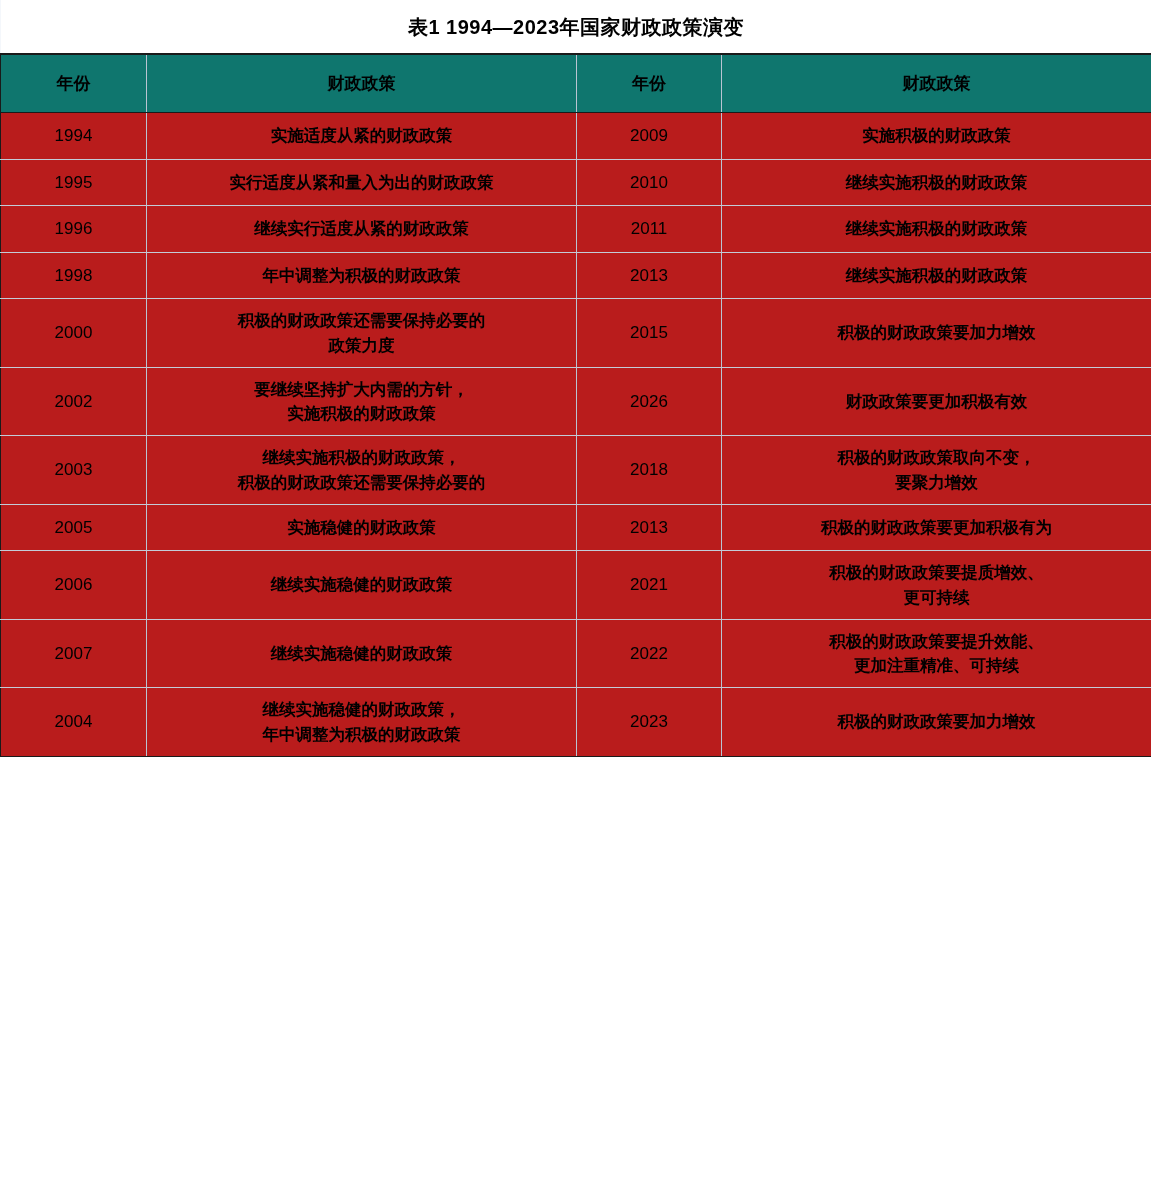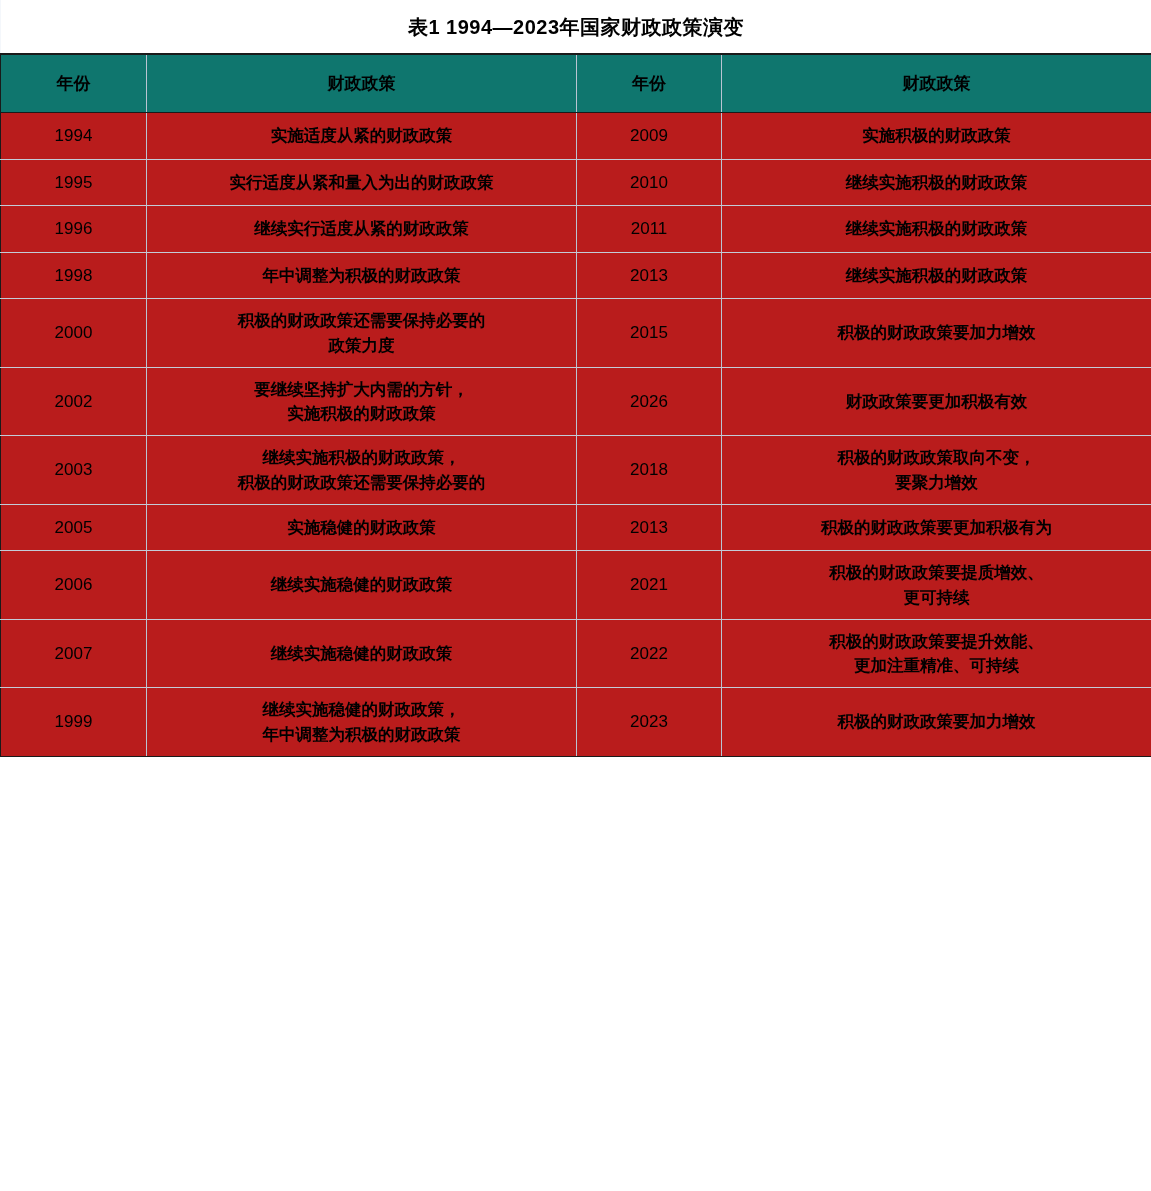--- a/index.html
+++ b/index.html
@@ -219,21 +219,21 @@
             <span class="line">继续实施稳健的财政政策</span>
           </td>
           <td class="year">2022</td>
           <td class="pol">
             <span class="line">积极的财政政策要提升效能、</span>
             <span class="line">更加注重精准、可持续</span>
           </td>
         </tr>
 
         <tr class="tall">
-          <td class="year">1999</td>
+          <td class="year">2004</td>
           <td class="pol">
             <span class="line">继续实施稳健的财政政策，</span>
             <span class="line">年中调整为积极的财政政策</span>
           </td>
           <td class="year">2023</td>
           <td class="pol">
             <span class="line">积极的财政政策要加力增效</span>
           </td>
         </tr>
 

